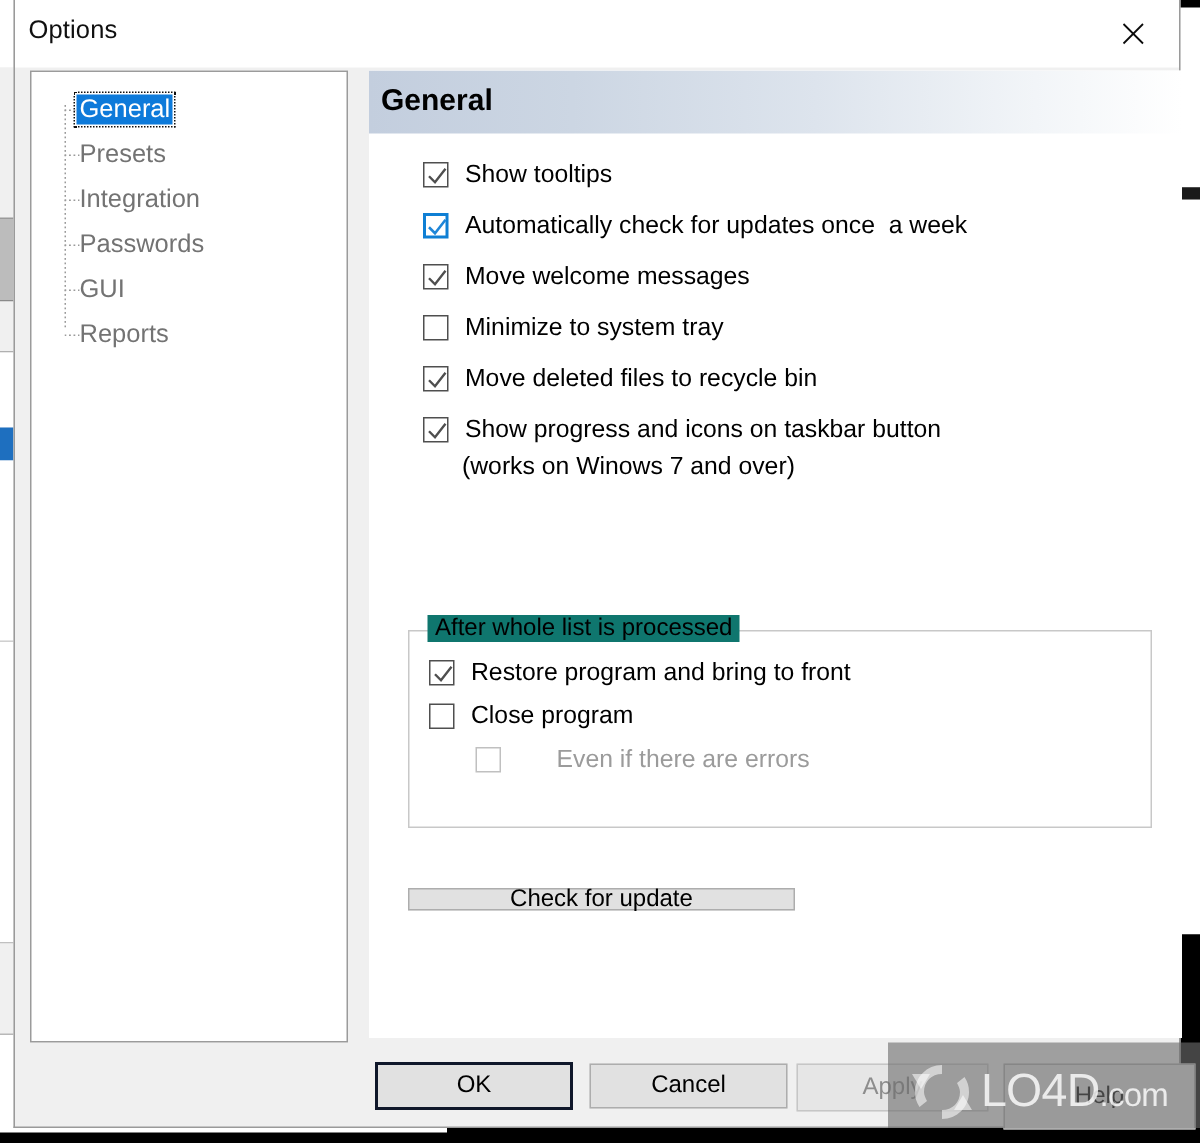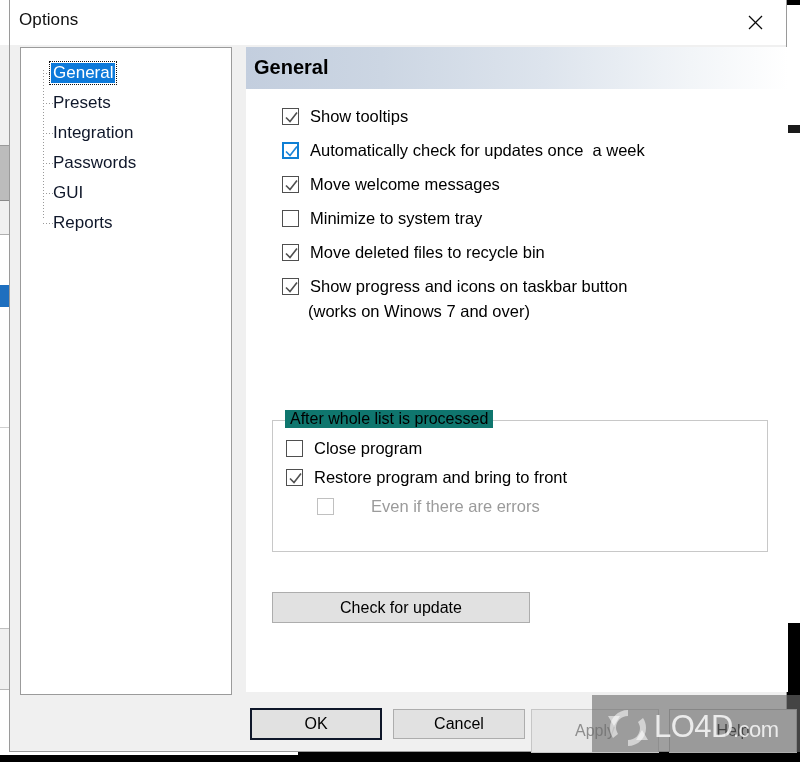--- a/index.html
+++ b/index.html
@@ -120,21 +120,21 @@
   .tree-item {
     position: relative;
     height: 30px;
     padding-left: 30px;
     display: flex;
     align-items: center;
     cursor: default;
   }
   .tree-label {
     font-size: 17px;
-    color: #0f172a;
+    color: #737373;
     line-height: 1;
     padding: 1px 2px 2px 2px;
     font-family: "Liberation Sans", sans-serif;
   }
   .tree-item.selected .tree-label {
     background: #0d7ada;
     color: #ffffff;
     outline: 1px dotted #101010;
     outline-offset: 1px;
   }
@@ -279,33 +279,33 @@
   .btn.focus {
     border: 2px solid #0f172a;
   }
   .btn.disabled { color: #8d8d8d; border-color: #c6c6c6; background: #e6e6e6; }
 
   .check-update-btn {
     position: absolute;
     left: 26px;
     top: 545px;
     width: 258px;
-    height: 31px;
+    height: 15px;
   }
 
   .bottom-bar {
     position: absolute;
     left: 0;
     top: 700px;
     width: 776px;
     height: 52px;
   }
   .btn-ok     { position: absolute; left: 240px; top: 8px;  width: 132px; height: 32px; }
   .btn-cancel { position: absolute; left: 383px; top: 9px;  width: 132px; height: 30px; }
-  .btn-apply  { position: absolute; left: 521px; top: 9px;  width: 128px; height: 44px; text-align: center; }
+  .btn-apply  { position: absolute; left: 521px; top: 9px;  width: 128px; height: 32px; text-align: center; }
   .btn-help   { position: absolute; left: 659px; top: 9px;  width: 128px; height: 44px; }
 
   
   .watermark {
     position: absolute;
     left: 592px;
     top: 695px;
     width: 208px;
     height: 57px;
     background: rgba(110,110,110,0.62);
@@ -469,30 +469,30 @@
         <span class="cblabel">Show progress and icons on taskbar button</span>
       </div>
 
       <div class="sublabel">(works on Winows 7 and over)</div>
     </div>
 
     <div class="groupbox">
       <div class="groupbox-title">After whole list is processed</div>
       <div class="gb-inner">
         <div class="cbrow">
-          <span class="cb"></span>
-          <span class="cblabel">Close program</span>
-        </div>
-        <div class="cbrow">
           <span class="cb">
             <svg width="15" height="15" viewBox="0 0 15 15">
               <polyline points="2,7.5 6,11.5 13,2.5" fill="none" stroke="#4f4f4f" stroke-width="1.6"></polyline>
             </svg>
           </span>
           <span class="cblabel">Restore program and bring to front</span>
+        </div>
+        <div class="cbrow">
+          <span class="cb"></span>
+          <span class="cblabel">Close program</span>
         </div>
         <div class="cbrow indent">
           <span class="cb disabled"></span>
           <span class="cblabel disabled">Even if there are errors</span>
         </div>
       </div>
     </div>
 
     <div class="btn check-update-btn">Check for update</div>
   </div>

